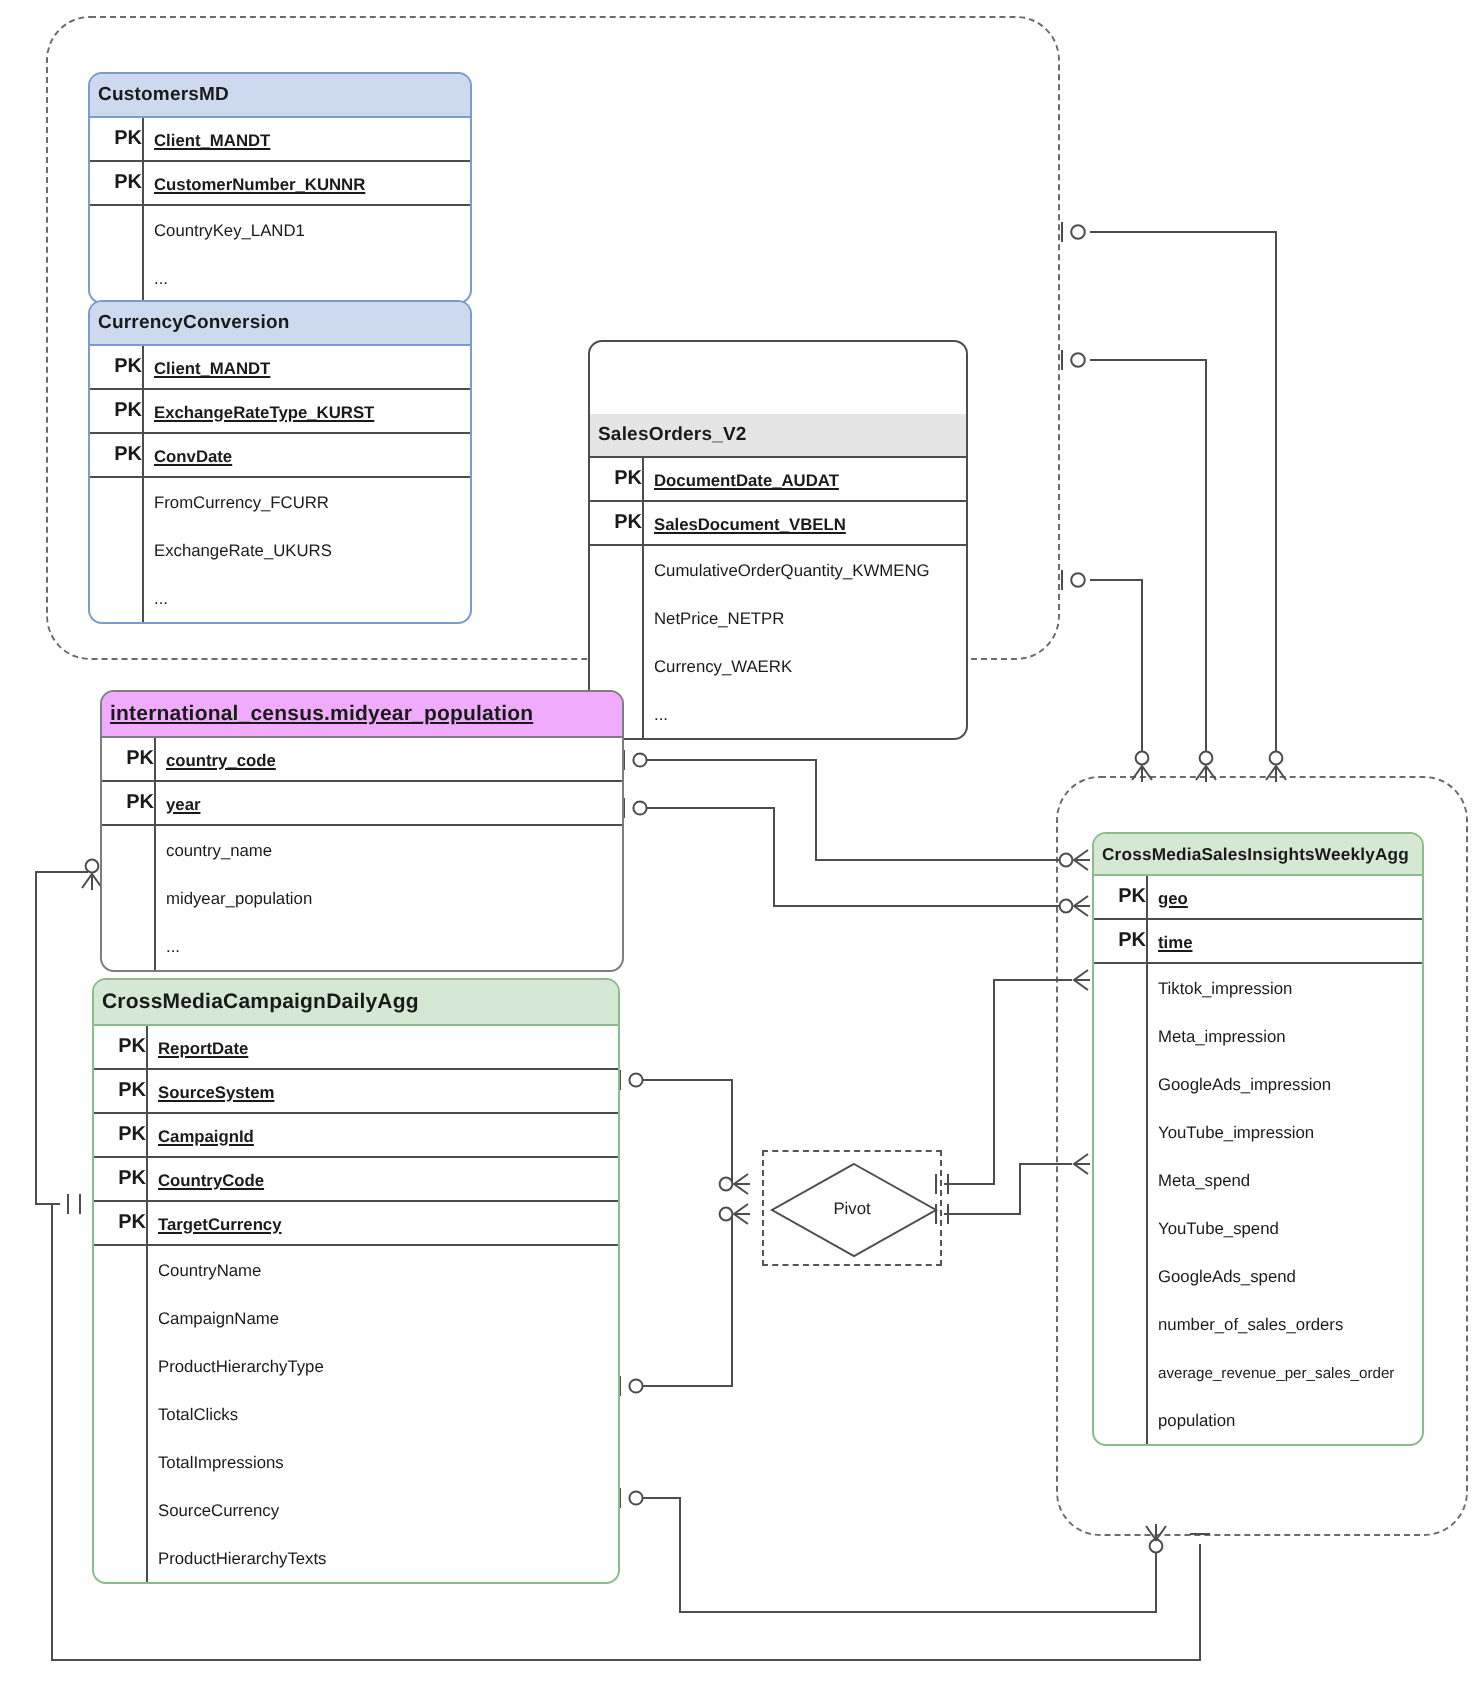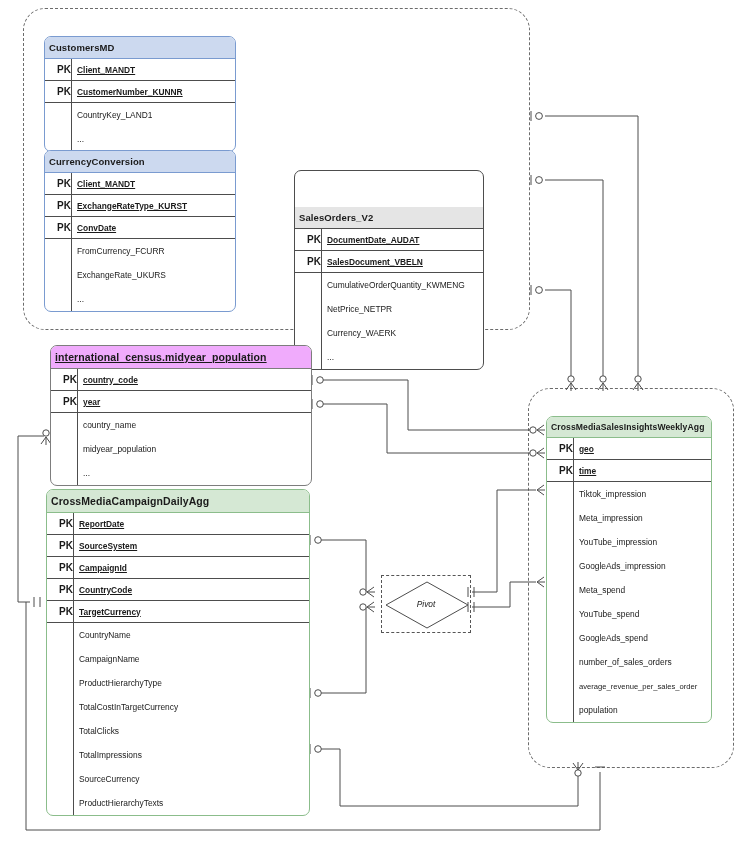--- a/index.html
+++ b/index.html
@@ -29,21 +29,21 @@
   .t-gray{border:1.3px solid #4d4d4d;}
   .t-gray .hdr{background:#e5e5e5;border-bottom:1.3px solid #4d4d4d;margin-top:36px;}
   
   .t-plain{border:1.3px solid #7d7d7d;}
   .t-plain .hdr{background:#f0abfc;border-bottom:1.3px solid #7d7d7d;font-size:10.5px;text-decoration:underline;}
   
   .t-green{border:1.1px solid #8bbd8b;}
   .t-green .hdr{background:#d5e8d4;border-bottom:1.1px solid #8bbd8b;}
   .t-green td.name{border-left:.9px solid #4d4d4d;}
 
-  .pivot-box{position:absolute;border:1.4px dashed #555;box-sizing:border-box;font-style:italic;}
+  .pivot-box{position:absolute;border:1.4px dashed #555;box-sizing:border-box;}
   .pivot-label{position:absolute;font-size:8.4px;color:#1a1a1a;text-align:center;width:100%;top:50%;transform:translateY(-50%);}
 </style>
 </head>
 <body>
 
 <div id="canvas">
 
   <div class="group-box" style="left:23px;top:8px;width:505px;height:320px;"></div>
 
   <div class="group-box" style="left:528px;top:388px;width:204px;height:378px;"></div>
@@ -327,24 +327,20 @@
       <tr class="attrrow">
             <td class="pk"></td>
             <td class="name">CampaignName</td>
           </tr>
       <tr class="attrrow">
             <td class="pk"></td>
             <td class="name">ProductHierarchyType</td>
           </tr>
       <tr class="attrrow">
             <td class="pk"></td>
-            <td class="name">TotalCostInTargetCurrency</td>
-          </tr>
-      <tr class="attrrow">
-            <td class="pk"></td>
             <td class="name">TotalClicks</td>
           </tr>
       <tr class="attrrow">
             <td class="pk"></td>
             <td class="name">TotalImpressions</td>
           </tr>
       <tr class="attrrow">
             <td class="pk"></td>
             <td class="name">SourceCurrency</td>
           </tr>
@@ -372,25 +368,25 @@
       <tr class="attrrow">
             <td class="pk"></td>
             <td class="name">Tiktok_impression</td>
           </tr>
       <tr class="attrrow">
             <td class="pk"></td>
             <td class="name">Meta_impression</td>
           </tr>
       <tr class="attrrow">
             <td class="pk"></td>
+            <td class="name">GoogleAds_impression</td>
+          </tr>
+      <tr class="attrrow">
+            <td class="pk"></td>
             <td class="name">YouTube_impression</td>
-          </tr>
-      <tr class="attrrow">
-            <td class="pk"></td>
-            <td class="name">GoogleAds_impression</td>
           </tr>
       <tr class="attrrow">
             <td class="pk"></td>
             <td class="name">Meta_spend</td>
           </tr>
       <tr class="attrrow">
             <td class="pk"></td>
             <td class="name">YouTube_spend</td>
           </tr>
       <tr class="attrrow">

